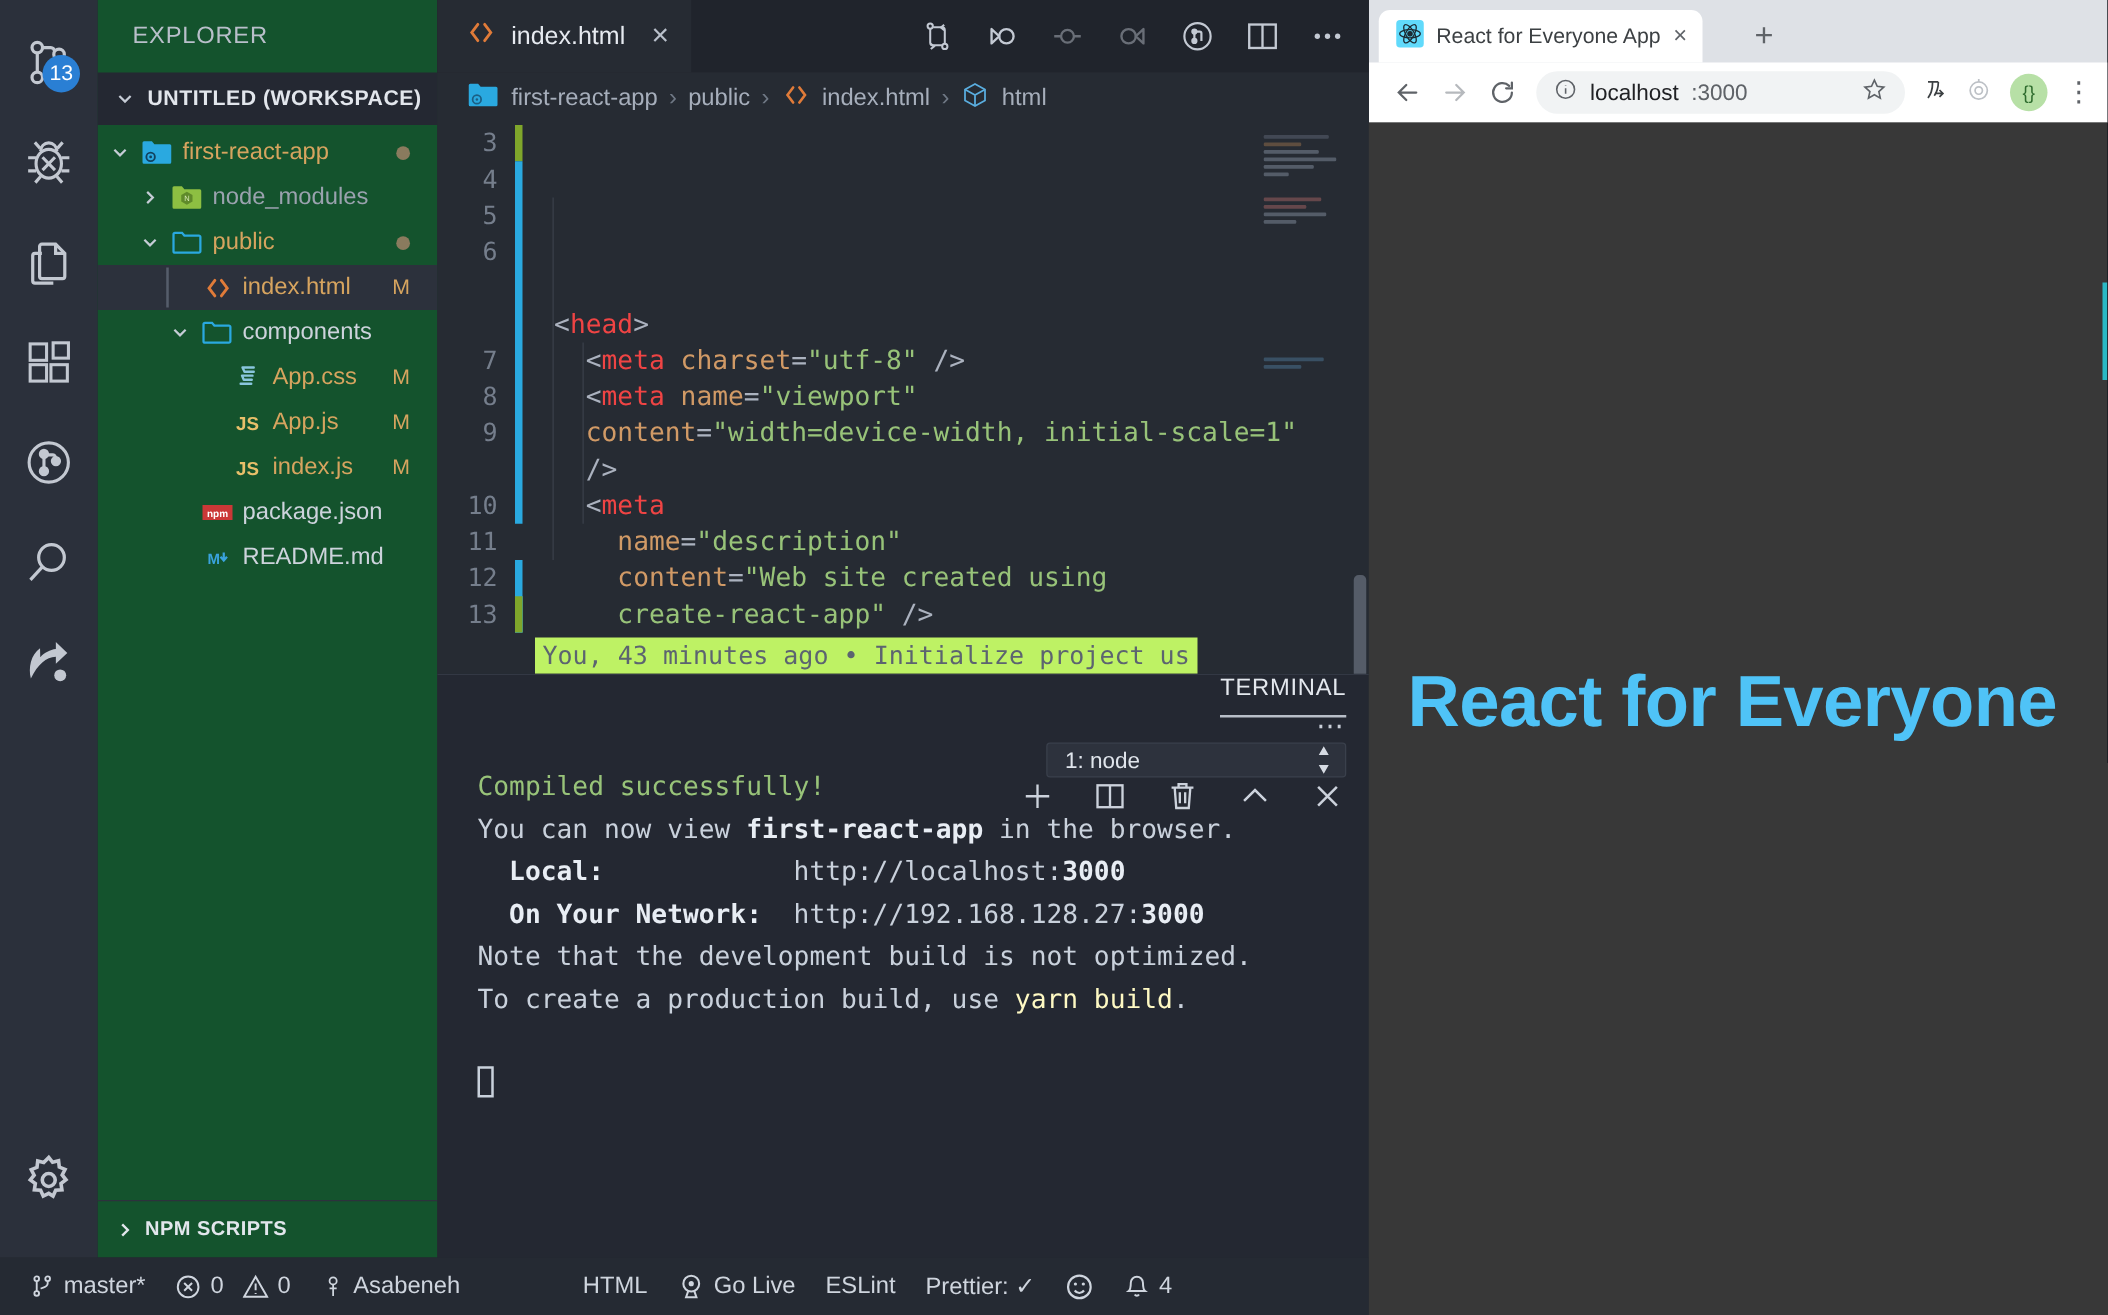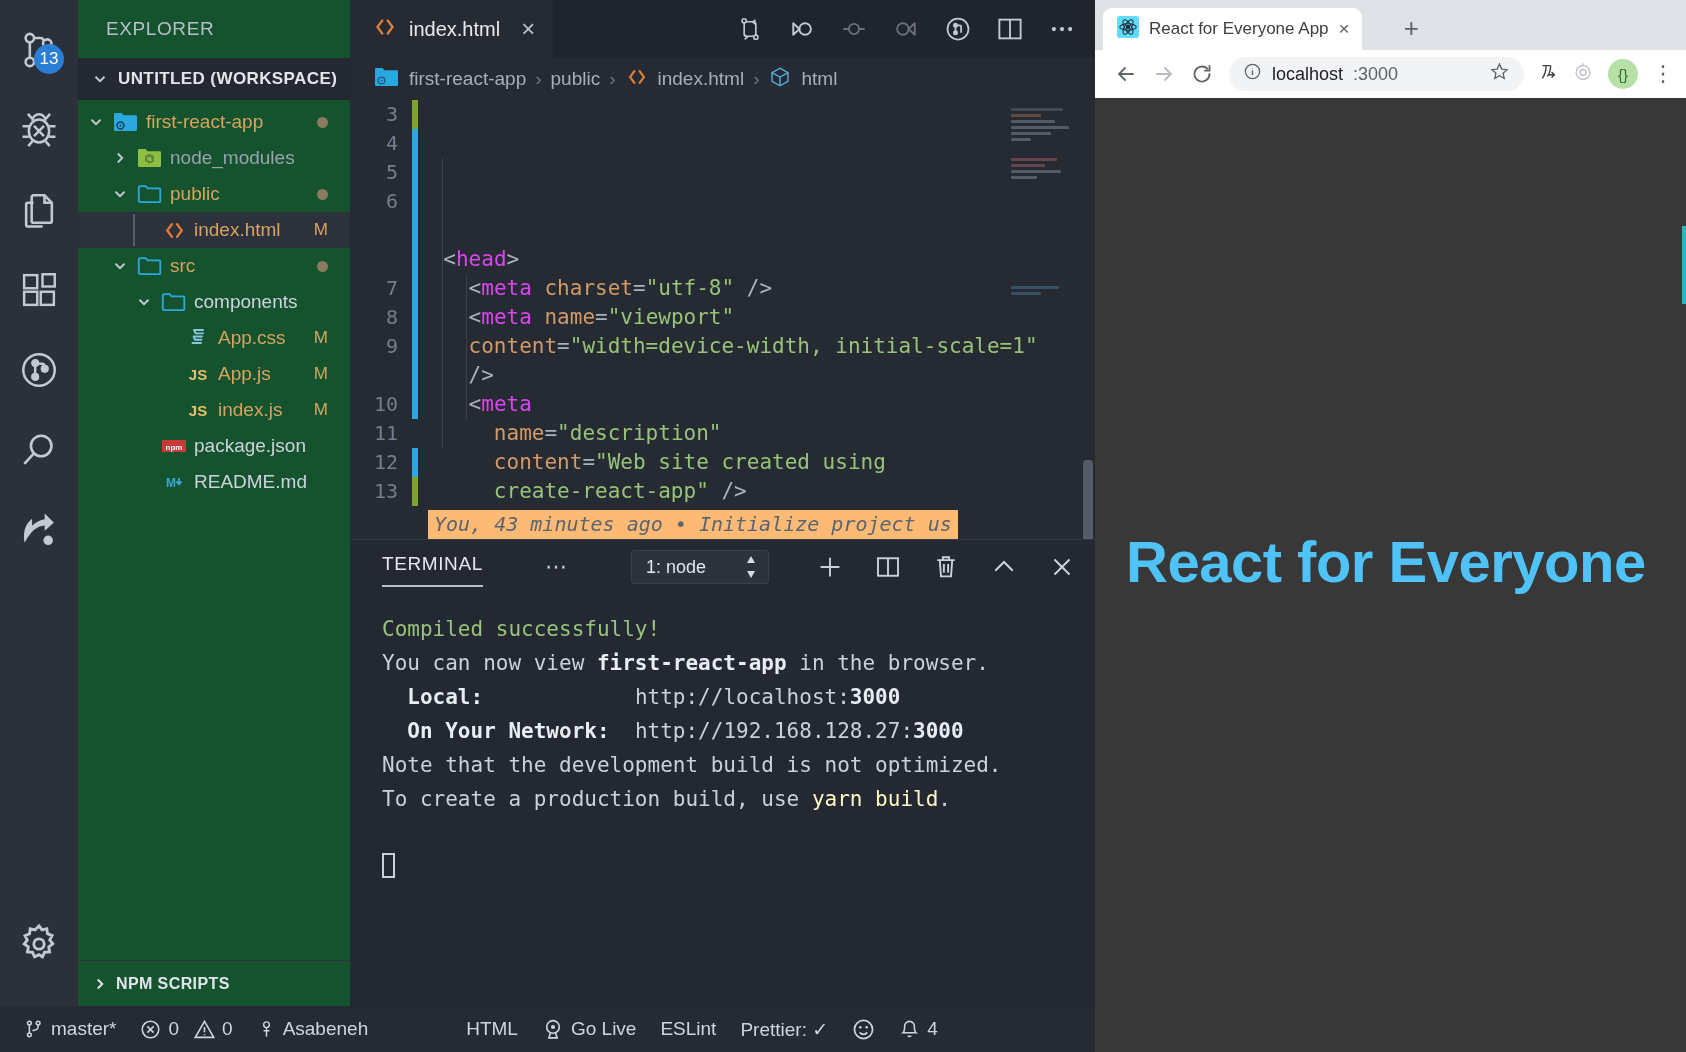--- a/index.html
+++ b/index.html
@@ -82,37 +82,37 @@
   
   .codewrap { position: relative; flex: 1; min-height: 0; overflow: hidden; background: #262b33; display: flex; }
   .gutter { width: 62px; flex: none; text-align: right; padding-right: 14px; }
   .gnum { color: #757e8c; font-family: "DejaVu Sans Mono", monospace; font-size: 20px; height: 29px; line-height: 29px; }
   .gitbar { width: 6px; flex: none; position: relative; }
   .code {
     flex: 1; min-width: 0; font-family: "DejaVu Sans Mono", monospace;
     font-size: 21px; line-height: 29px; color: #d3d9e2; white-space: pre; position: relative; overflow: hidden;
   }
   .code .ln { height: 29px; }
-  .tagp { color: #d946ef; }
+  .tagp { color: #ef4444; }
   .attr { color: #d19a66; }
   .str  { color: #98c379; }
   .punc { color: #abb2bf; }
   .indentguide { position:absolute; top:0; bottom:0; width:1px; background:#3a404b; }
   .blame {
     position: absolute; left: 0; right: 0; bottom: 0; height: 29px;
     color: #5c6470; font-family: "DejaVu Sans Mono", monospace; font-size: 20px; line-height: 29px;
   }
-  .blame-inner { background:#fdba74; display:inline-block; padding: 0 6px; font-style: italic; }
+  .blame-inner { background:#bef264; display:inline-block; padding: 0 6px; }
   .minimap { position: absolute; right: 16px; top: 0; width: 68px; bottom: 0; opacity: .55; }
   .mm-line { height: 3px; margin-bottom: 3px; border-radius: 1px; }
   .vscroll { position: absolute; right: 2px; top: 360px; width: 10px; height: 120px; background: #555c68; border-radius: 4px;}
 
   
   .panel { height: 467px; flex: none; background: #242832; display: flex; flex-direction: column; border-top: 1px solid #333844; }
-  .panel-head { height: 54px; display: flex; align-items: center; padding: 0 18px 0 32px; gap: 16px; }
+  .panel-head { height: 54px; display: flex; align-items: flex-end; padding: 0 18px 0 32px; gap: 0; flex-direction: column; }
   .panel-tab { color: #e4e8ee; font-size: 19px; letter-spacing: .6px; position: relative; padding-bottom: 6px; }
   .panel-tab::after { content:""; position:absolute; left:0; right:0; bottom:-6px; height:2px; background:#b8bec8; }
   .panel-dots { margin-left: 46px; color: #c8ced8; font-size: 22px; letter-spacing: 2px; }
   .term-select {
     margin-left: 46px; width: 240px; height: 34px; background: #2d323d; border: 1px solid #3a404c;
     border-radius: 3px; color: #e0e5ec; font-size: 18px; display: flex; align-items: center;
     padding: 0 10px 0 14px;
   }
   .term-select .spin { margin-left: auto; display: flex; flex-direction: column; line-height: 7px; font-size: 13px; color:#d6dbe3;}
   .panel-actions { margin-left: 30px; display: flex; align-items: center; gap: 28px; color: #ccd2dc; }
@@ -289,34 +289,20 @@
             </div>
             <div class="row selected">
               <span class="chev" style="margin-left: 56px;"></span>
               <span class="ficon">
                 <svg width="25" height="25" viewBox="0 0 24 24" fill="none" stroke="#e07b39" stroke-width="2.2" stroke-linecap="round">
                   <path d="M9.5 6 5 12l4.5 6M14.5 6l4.5 6-4.5 6"></path>
                 </svg>
               </span>
               <span class="name" style="color: rgb(214, 164, 95);">index.html</span>
               <span class="mark">M</span>
-            </div>
-            <div class="row">
-              <span class="chev" style="margin-left: 32px;">
-                <svg width="18" height="18" viewBox="0 0 16 16" fill="none" stroke="#c6ccd6" stroke-width="1.6">
-                  <path d="M4 6l4 4 4-4"></path>
-                </svg>
-              </span>
-              <span class="ficon">
-                <svg width="26" height="22" viewBox="0 0 26 22" fill="none" stroke="#2aa9e0" stroke-width="1.8">
-                  <path d="M1.8 4.4A1.2 1.2 0 0 1 3 3.2h5.6l1.9 2.2h11.6a1.2 1.2 0 0 1 1.2 1.2v11.3a1.2 1.2 0 0 1-1.2 1.2H3a1.2 1.2 0 0 1-1.2-1.2z"></path>
-                </svg>
-              </span>
-              <span class="name" style="color: rgb(214, 164, 95);">src</span>
-              <span class="dot"></span>
             </div>
             <div class="row">
               <span class="chev" style="margin-left: 56px;">
                 <svg width="18" height="18" viewBox="0 0 16 16" fill="none" stroke="#c6ccd6" stroke-width="1.6">
                   <path d="M4 6l4 4 4-4"></path>
                 </svg>
               </span>
               <span class="ficon">
                 <svg width="26" height="22" viewBox="0 0 26 22" fill="none" stroke="#2aa9e0" stroke-width="1.8">
                   <path d="M1.8 4.4A1.2 1.2 0 0 1 3 3.2h5.6l1.9 2.2h11.6a1.2 1.2 0 0 1 1.2 1.2v11.3a1.2 1.2 0 0 1-1.2 1.2H3a1.2 1.2 0 0 1-1.2-1.2z"></path>

